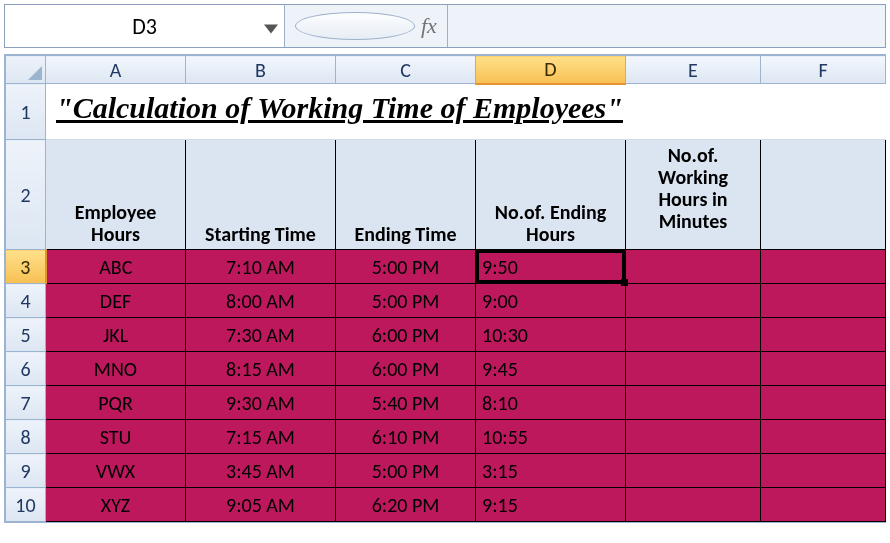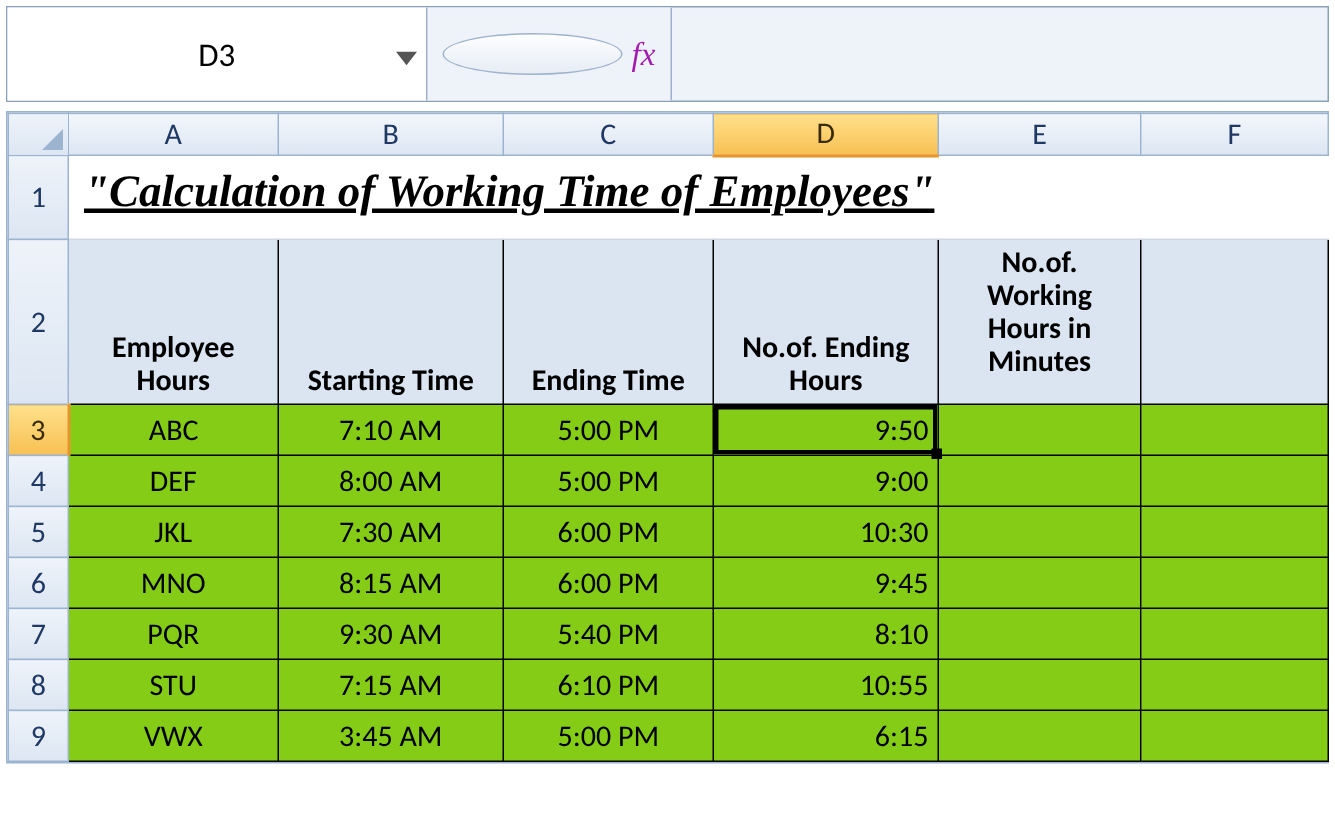--- a/index.html
+++ b/index.html
@@ -10,21 +10,21 @@
       background: #fff;
       width: 890px;
       height: 543px;
       overflow: hidden;
     }
     .formula-bar {
       display: flex;
       align-items: flex-end;
       border: 1px solid #8ba0bc;
       background: #eef3fa;
-      height: 64px;
+      height: 44px;
       margin-bottom: 6px;
     }
     .name-box {
       width: 280px;
       height: 100%;
       display: flex;
       align-items: center;
       justify-content: center;
       border-right: 1px solid #a0b0c8;
       background: #fff;
@@ -43,21 +43,21 @@
       padding: 0 10px;
       gap: 6px;
       border-right: 1px solid #a0b0c8;
       height: 100%;
       background: #eef3fa;
     }
     .fx-icon {
       font-style: italic;
       font-family: "Times New Roman", serif;
       font-size: 22px;
-      color: #a21caf;
+      color: #737373;
     }
     .fx-input {
       flex: 1;
       height: 100%;
       border: none;
       outline: none;
       font-size: 22px;
       padding: 0 12px;
       background: #fff;
     }
@@ -118,27 +118,27 @@
       border-style: solid;
       border-width: 0 0 14px 14px;
       border-color: transparent transparent #9db4d1 transparent;
     }
 
     td.cell {
       border: 1px solid #d0d7e5;
       font-size: 20px;
       padding: 2px 6px;
       height: 24px;
-      background: #84cc16;
+      background: #be185d;
       vertical-align: middle;
     }
     td.cell.bordered { border: 1px solid #000; }
     td.cell.shade { background: #dbe5f1; }
     td.cell.center { text-align: center; }
-    td.cell.right { text-align: right; }
+    td.cell.right { }
     td.cell.header-area { white-space: normal; font-weight: bold; line-height: 1.1; }
 
     tr.row-title td.title-cell {
       font-family: "Times New Roman", serif;
       font-size: 30px;
       font-weight: bold;
       font-style: italic;
       text-decoration: underline;
       padding: 6px 10px 14px 10px;
       border-left: 1px solid #000;
@@ -291,19 +291,28 @@
           <td class="cell bordered center">6:10 PM</td>
           <td class="cell bordered right">10:55</td>
           <td class="cell bordered"></td>
           <td class="cell bordered"></td>
         </tr>
         <tr>
           <th class="rowhead">9</th>
           <td class="cell bordered center">VWX</td>
           <td class="cell bordered center">3:45 AM</td>
           <td class="cell bordered center">5:00 PM</td>
-          <td class="cell bordered right">6:15</td>
+          <td class="cell bordered right">3:15</td>
+          <td class="cell bordered"></td>
+          <td class="cell bordered"></td>
+        </tr>
+        <tr>
+          <th class="rowhead">10</th>
+          <td class="cell bordered center">XYZ</td>
+          <td class="cell bordered center">9:05 AM</td>
+          <td class="cell bordered center">6:20 PM</td>
+          <td class="cell bordered right">9:15</td>
           <td class="cell bordered"></td>
           <td class="cell bordered"></td>
         </tr>
       </tbody>
 </table>
 </div>
 
 </body></html>

